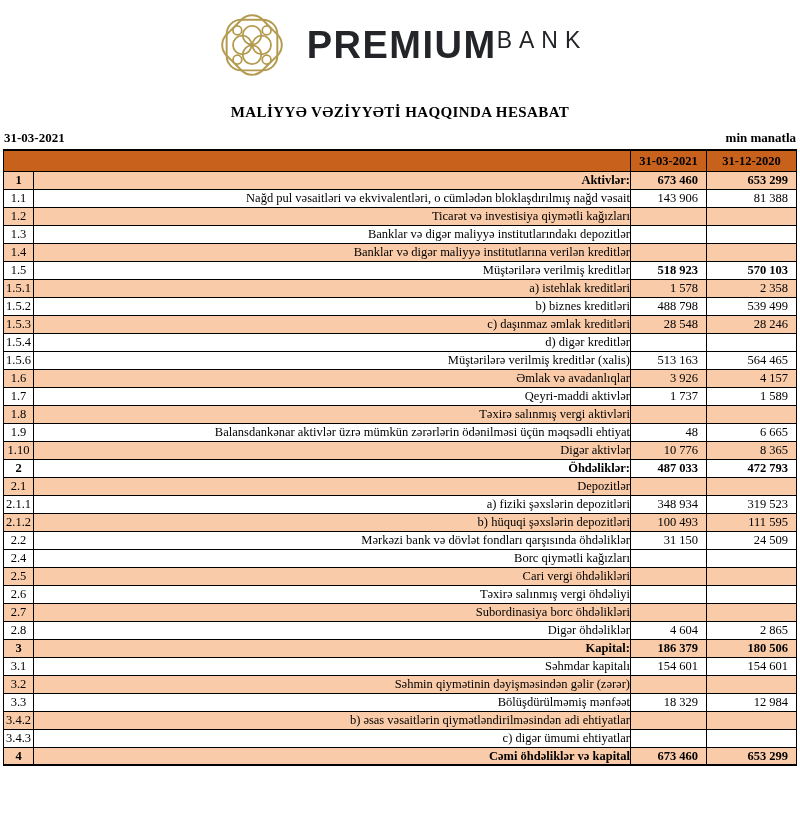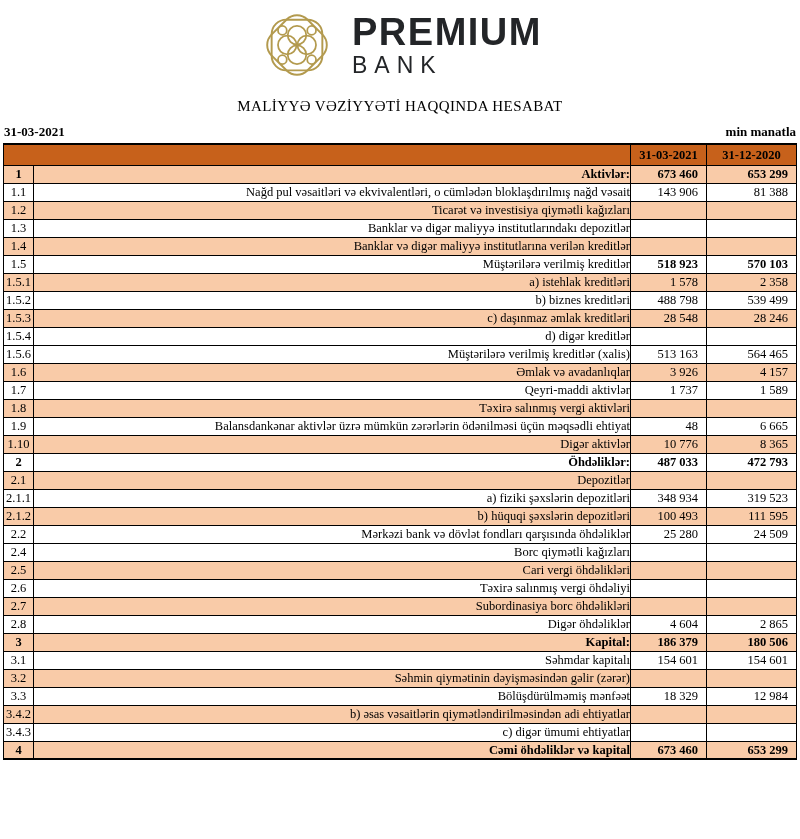--- a/index.html
+++ b/index.html
@@ -21,44 +21,44 @@
   
   .logo-bar{
     margin-top:6px;
     display:flex;
     justify-content:center;
     align-items:center;
     gap:16px;
     height:78px;
   }
   .knot{width:78px;height:78px;flex:0 0 auto;}
-  .brand-text{display:flex;flex-direction:column;align-items:flex-start;}
+  .brand-text{display:flex;flex-direction:row;align-items:flex-start;}
   .brand-top{
     font-family:"Liberation Sans", sans-serif;
     font-size:38px;
     font-weight:800;
     letter-spacing:1.5px;
     line-height:38px;
     color:var(--brand-text);
   }
   .brand-bottom{
     font-family:"Liberation Sans", sans-serif;
     font-size:23px;
     font-weight:500;
     letter-spacing:7px;
     line-height:24px;
     margin-top:2px;
     color:var(--brand-text);
   }
   
   .report-title{
-    margin-top:14px;
+    margin-top:20px;
     text-align:center;
     font-size:15px;
-    font-weight:normal;
+    font-weight:bold;
     letter-spacing:0.4px;
   }
   .meta-row{
     margin-top:9px;
     padding:0 4px;
     display:flex;
     justify-content:space-between;
     align-items:flex-end;
     font-size:13px;
     font-weight:bold;
@@ -258,21 +258,21 @@
   </tr>
       <tr class="shaded">
     <td class="num">2.1.2</td>
     <td class="label">b) hüquqi şəxslərin depozitləri</td>
     <td class="val">100 493</td>
     <td class="val">111 595</td>
   </tr>
       <tr>
     <td class="num">2.2</td>
     <td class="label">Mərkəzi bank və dövlət fondları qarşısında öhdəliklər</td>
-    <td class="val">25 280</td>
+    <td class="val">31 150</td>
     <td class="val">24 509</td>
   </tr>
       <tr>
     <td class="num">2.4</td>
     <td class="label">Borc qiymətli kağızları</td>
     <td class="val"></td>
     <td class="val"></td>
   </tr>
       <tr class="shaded">
     <td class="num">2.5</td>

